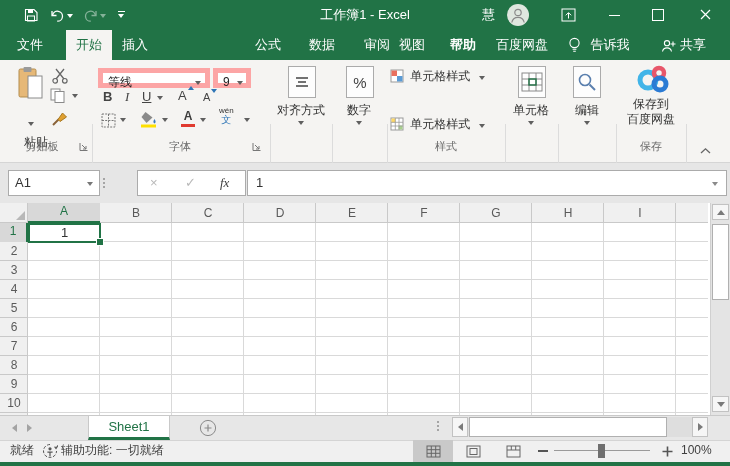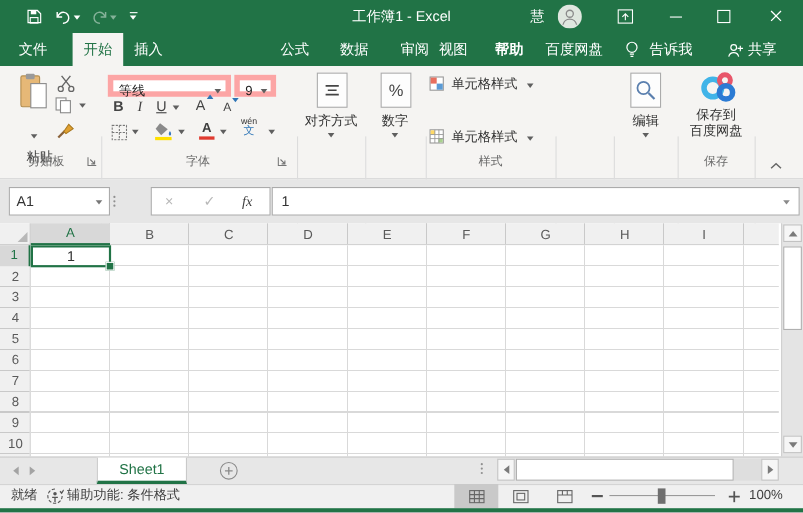--- a/index.html
+++ b/index.html
@@ -262,20 +262,31 @@
         <rect x="1" y="1" width="12" height="12" fill="#fff" stroke="#999"></rect>
         <rect x="1.5" y="1.5" width="4" height="4" fill="#ffd966"></rect>
         <rect x="8.5" y="8.5" width="4" height="4" fill="#a9d18e"></rect>
         <path d="M1 5.3 H13 M1 9 H13 M5.3 1 V13 M9 1 V13" stroke="#999" stroke-width=".8"></path>
       </svg>
     <span class="btnlabel" style="margin-left:3px;">单元格样式</span>
     <div class="caret" style="display:inline-block;margin-left:5px;"></div>
   </div>
   <div class="abs ctr glabel" style="left:446px;">样式</div>
 
+  <div class="abs" style="left:505px;top:64px;width:53px;height:76px;">
+    <div class="iconbox" style="left:13px;top:2px;">
+      <svg width="22" height="20">
+          <rect x="1" y="1" width="20" height="18" fill="#fff" stroke="#8a8a8a"></rect>
+          <path d="M1 7 H21 M1 13 H21 M8 1 V19 M15 1 V19" stroke="#8a8a8a"></path>
+          <rect x="8" y="7" width="7" height="6" fill="none" stroke="#217346" stroke-width="1.4"></rect>
+        </svg>
+    </div>
+    <div class="abs ctr btnlabel" style="left:26px;top:38px;">单元格</div>
+    <div class="abs caret" style="left:23px;top:57px;"></div>
+  </div>
 
   <div class="abs" style="left:558px;top:64px;width:58px;height:76px;">
     <div class="iconbox" style="left:15px;top:2px;">
       <svg width="20" height="20">
           <circle cx="8" cy="8" r="5.5" fill="none" stroke="#5a7fae" stroke-width="1.6"></circle>
           <path d="M12.5 12.5 L18 18" stroke="#5a7fae" stroke-width="2"></path>
         </svg>
     </div>
     <div class="abs ctr btnlabel" style="left:29px;top:38px;">编辑</div>
     <div class="abs caret" style="left:26px;top:57px;"></div>
@@ -387,21 +398,21 @@
   <div class="statusbar"></div>
   <div class="stxt" style="left:10px;top:440px;">就绪</div>
   <div class="abs" style="left:42px;top:443px;">
     <svg width="16" height="16">
         <path d="M8 1.5 a6.5 6.5 0 1 0 6.5 6.5" fill="none" stroke="#555" stroke-dasharray="3 1.6"></path>
         <circle cx="8" cy="5.8" r="1.6" fill="#555"></circle>
         <path d="M5.4 9.2 h5.2 M8 9.2 v4.2" stroke="#555" stroke-width="1.2"></path>
         <path d="M12.6 3.6 l1.4 1.8 l2 -3" stroke="#555" fill="none" stroke-width="1.2"></path>
       </svg>
   </div>
-  <div class="stxt" style="left:61px;top:440px;">辅助功能: 条件格式</div>
+  <div class="stxt" style="left:61px;top:440px;">辅助功能: 一切就绪</div>
 
   <div class="viewbtn" style="left:413px;background:#c9c9c9;">
     <svg width="15" height="13">
         <rect x="1" y="1" width="13" height="11" fill="none" stroke="#666"></rect>
         <path d="M1 4.7 H14 M1 8.3 H14 M5.3 1 V12 M9.7 1 V12" stroke="#666"></path>
       </svg>
   </div>
   <div class="viewbtn" style="left:453px;">
     <svg width="15" height="13">
         <rect x="1" y="1" width="13" height="11" fill="none" stroke="#666"></rect>

